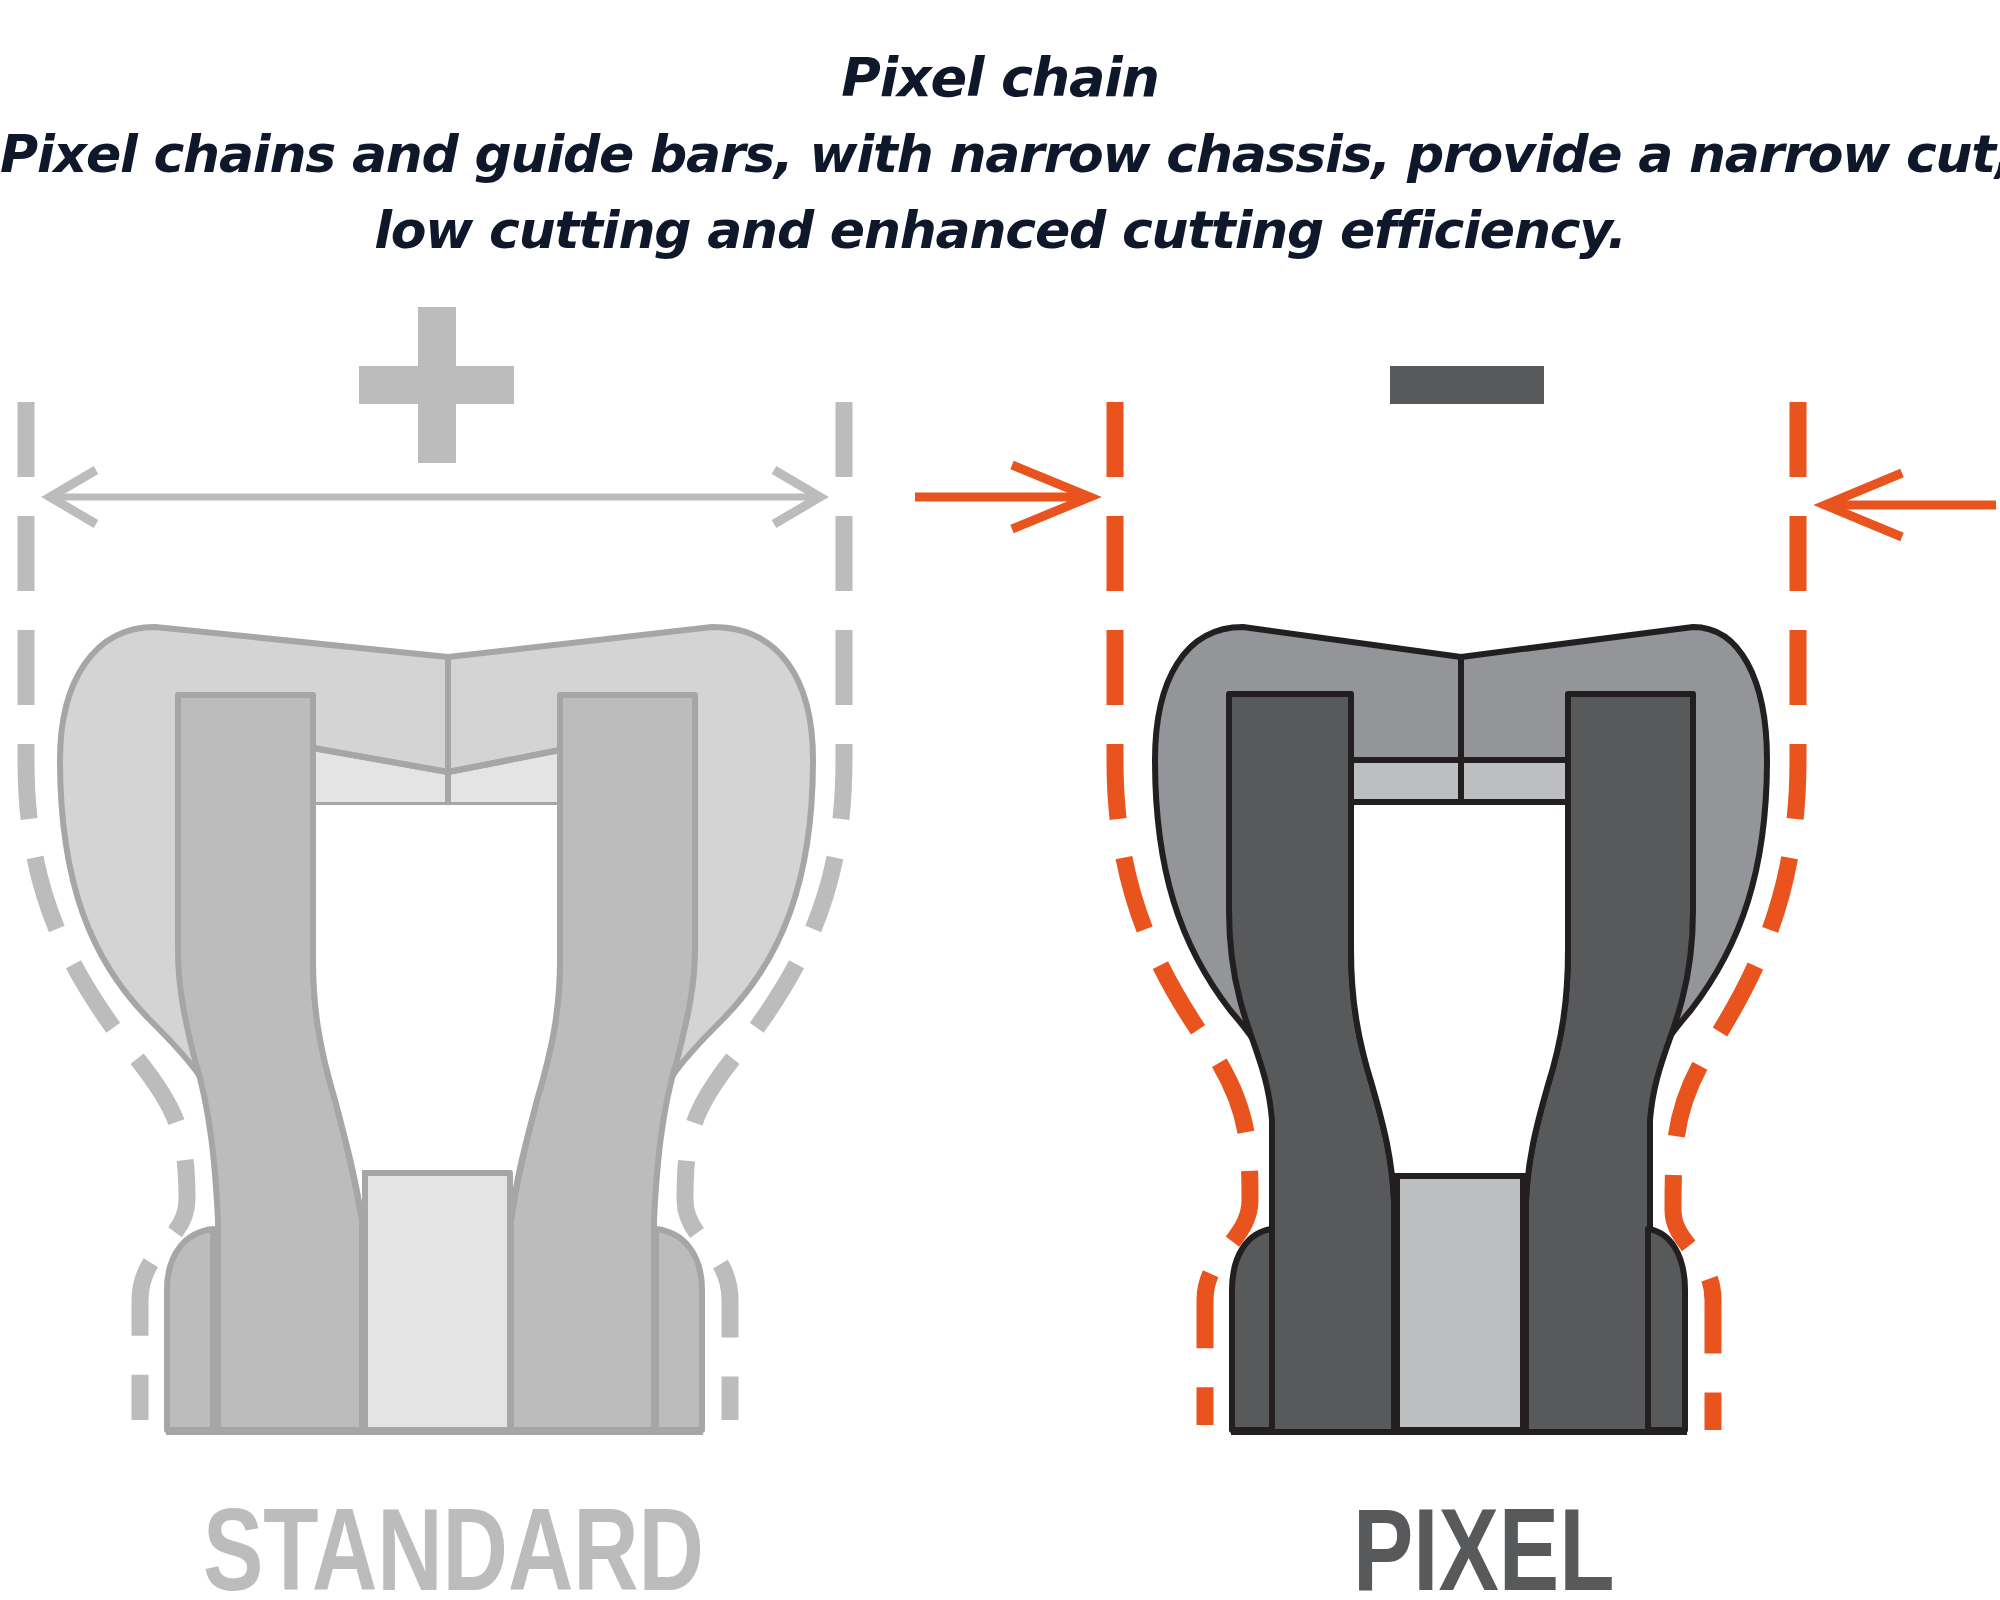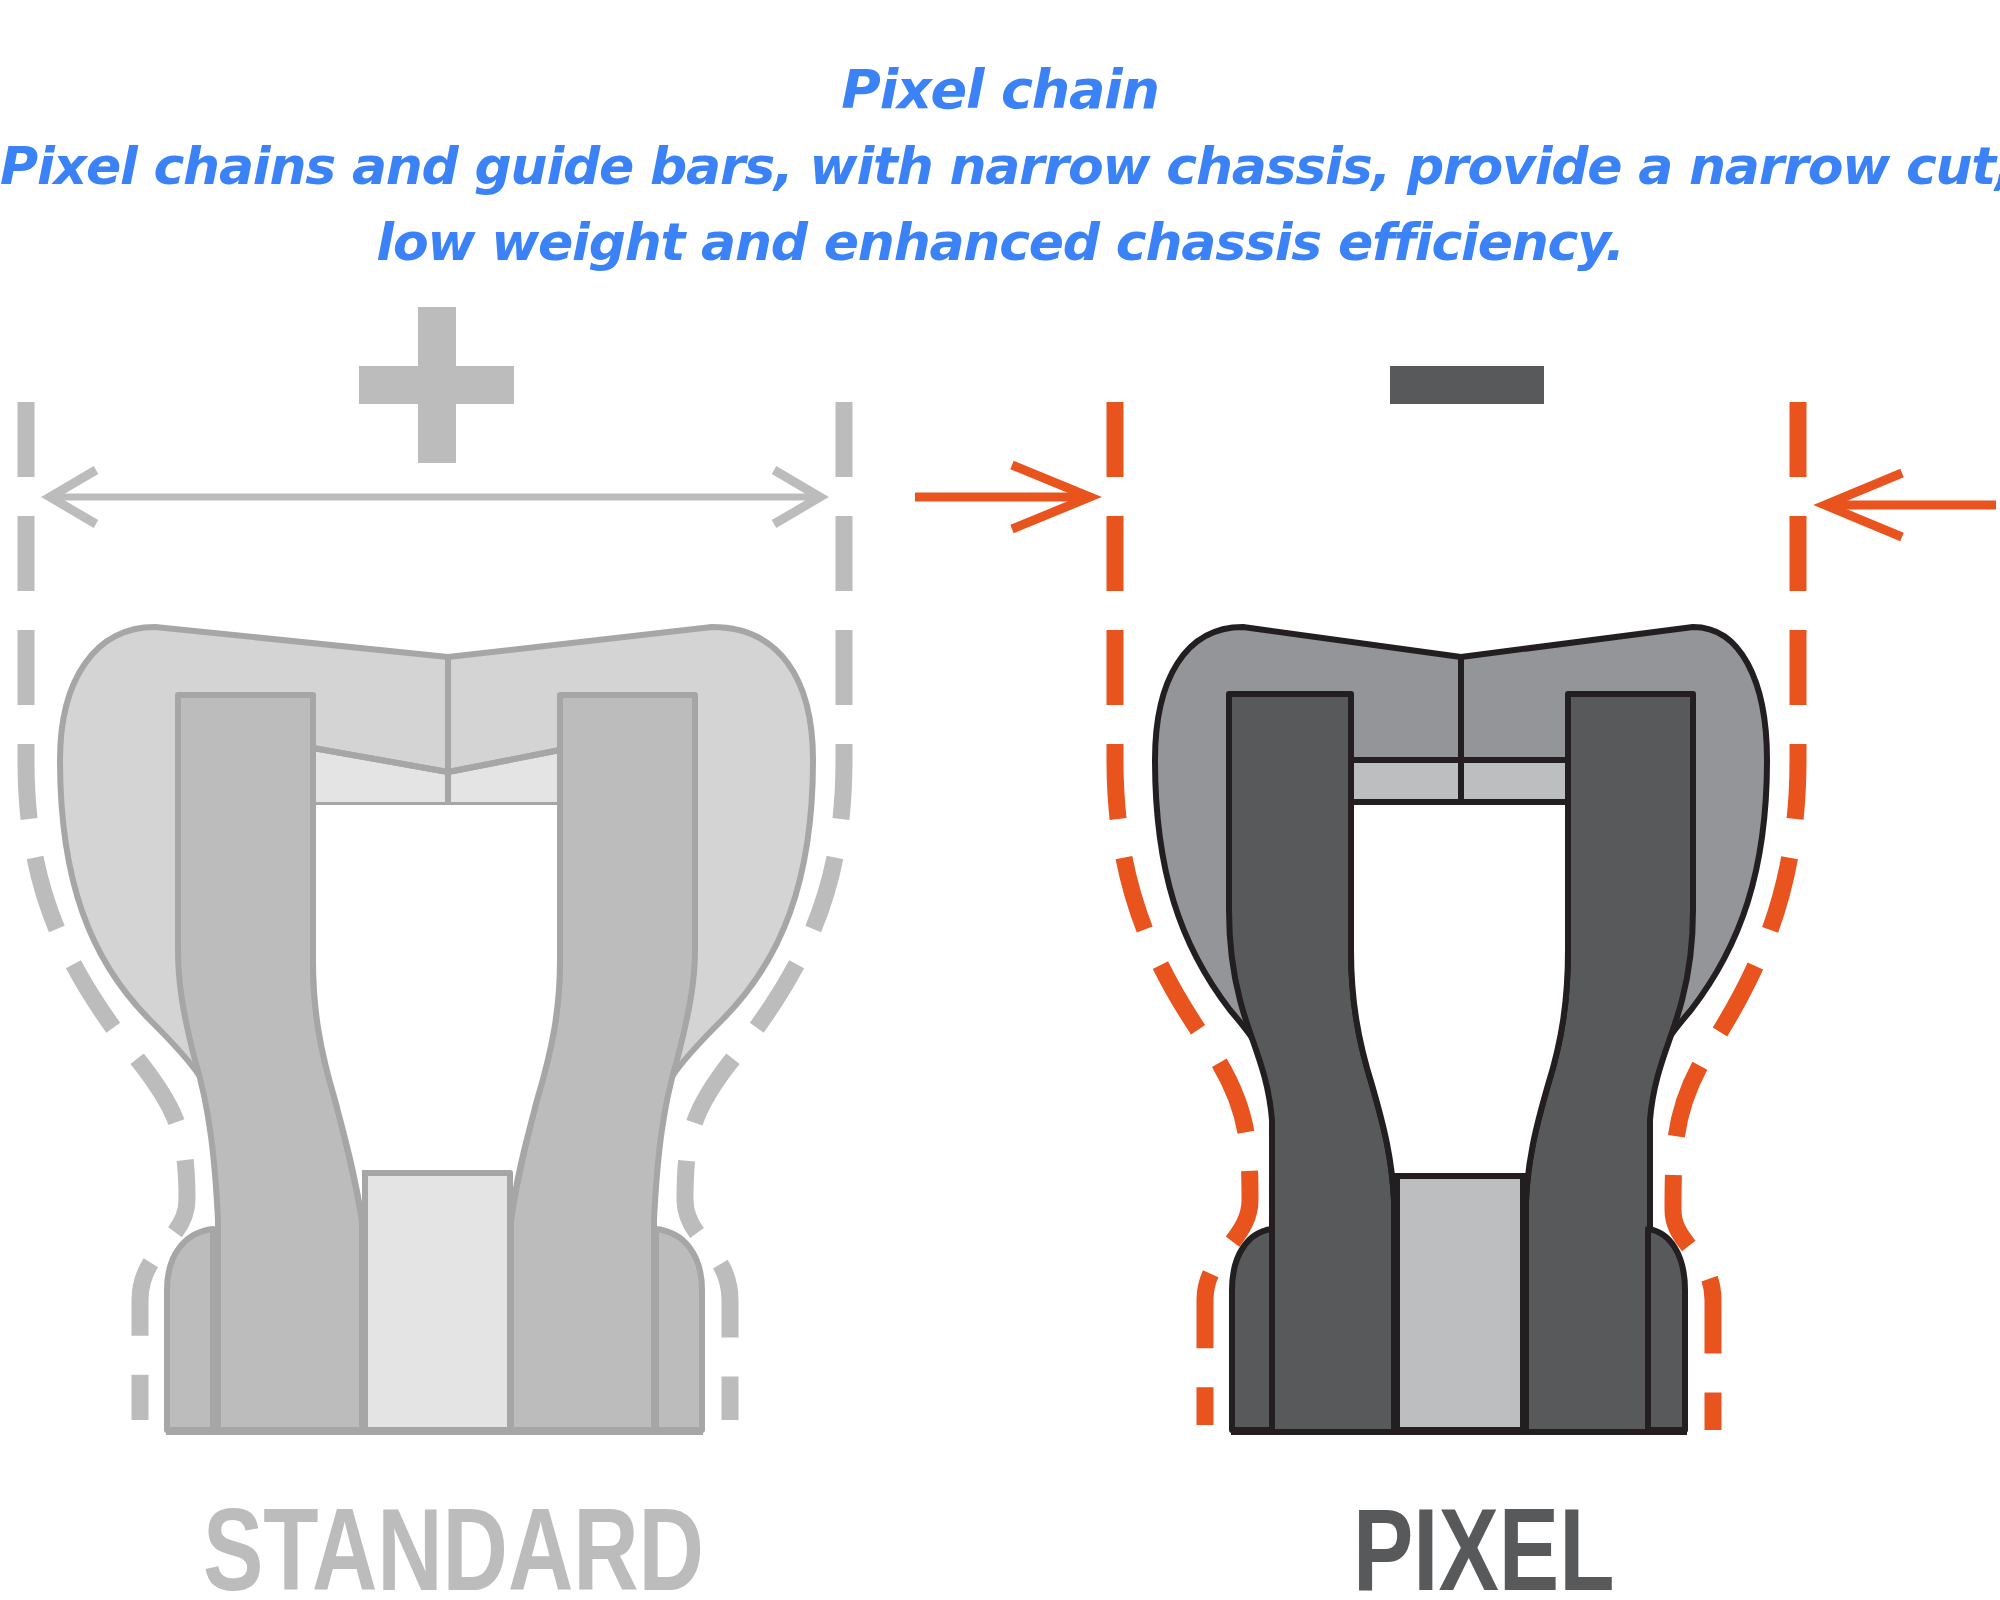--- a/index.html
+++ b/index.html
@@ -1,31 +1,31 @@
 <!DOCTYPE html>
 <html><head>
 <meta charset="utf-8">
 <style>
   html, body { margin: 0; padding: 0; background: #ffffff; }
   body { width: 2000px; height: 1600px; position: relative; overflow: hidden; font-family: "DejaVu Sans", sans-serif; }
-  .title-block { position: absolute; left: 0; top: 52px; width: 2000px; text-align: center; font-family: "DejaVu Sans", sans-serif; font-weight: bold; font-style: italic; color: #3b82f6; }
+  .title-block { position: absolute; left: 0; top: 40px; width: 2000px; text-align: center; font-family: "DejaVu Sans", sans-serif; font-weight: bold; font-style: italic; color: #0f172a; }
   .title-line { display: block; font-size: 52px; line-height: 76px; letter-spacing: -1.2px; white-space: nowrap; }
   .title-line.l1 { font-size: 54px; }
   svg.diagram { position: absolute; left: 0; top: 0; }
   .label { position: absolute; top: 1492px; font-family: "Liberation Sans", sans-serif; font-weight: bold; font-size: 116px; line-height: 116px; transform-origin: left top; letter-spacing: 0px; }
   .label-standard { left: 203px; color: #bcbcbc; transform: scaleX(0.78); }
   .label-pixel { left: 1353px; color: #58595b; transform: scaleX(0.78); }
 </style>
 </head>
 <body>
 
 <div class="title-block">
   <span class="title-line l1">Pixel chain</span>
   <span class="title-line">Pixel chains and guide bars, with narrow chassis, provide a narrow cut,</span>
-  <span class="title-line">low weight and enhanced chassis efficiency.</span>
+  <span class="title-line">low cutting and enhanced cutting efficiency.</span>
 </div>
 
 <svg class="diagram" width="2000" height="1600" viewBox="0 0 2000 1600" xmlns="http://www.w3.org/2000/svg">
 
   <g>
 
     <g fill="#bcbcbc">
       <rect x="418" y="307" width="38" height="156"></rect>
       <rect x="359" y="366" width="155" height="38"></rect>
     </g>

